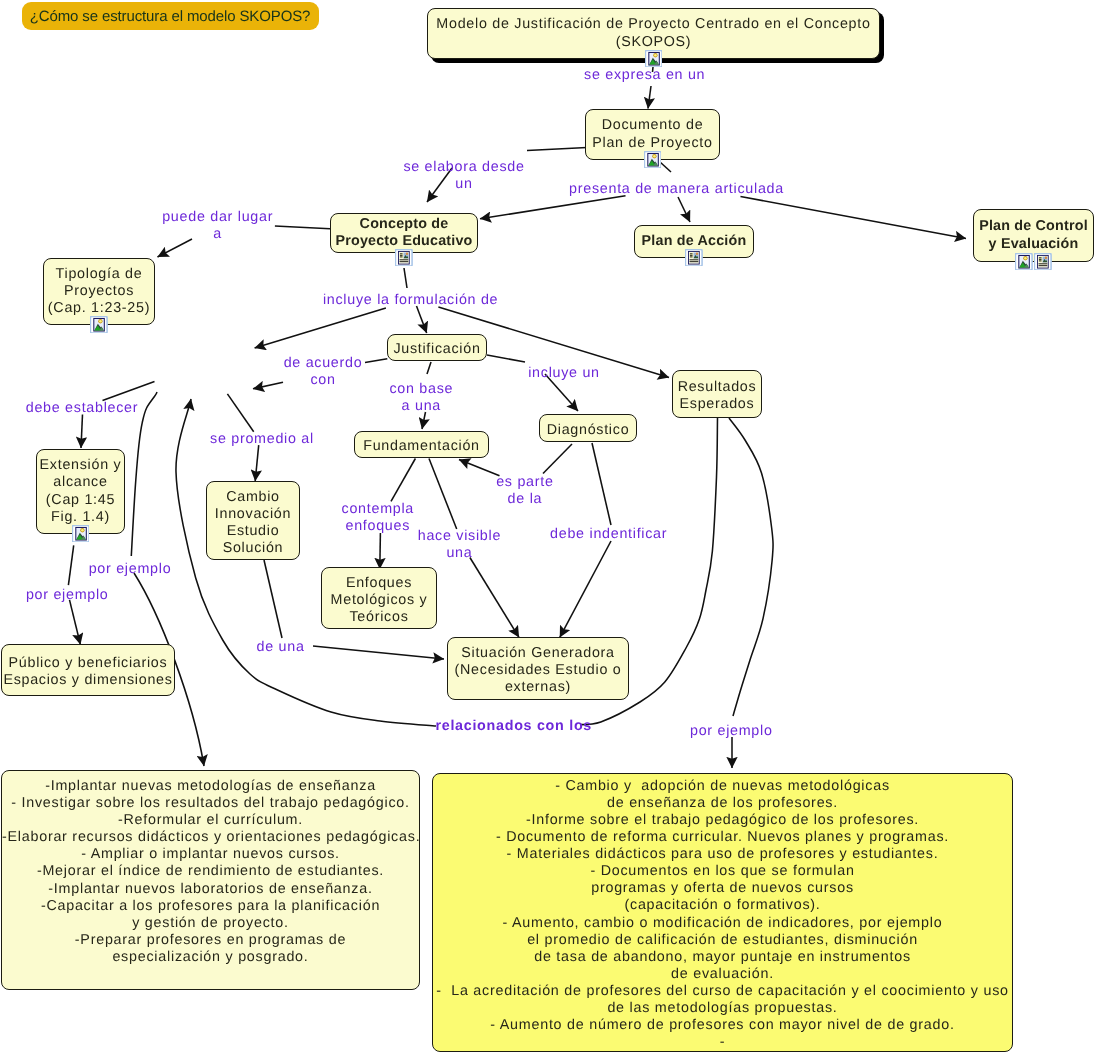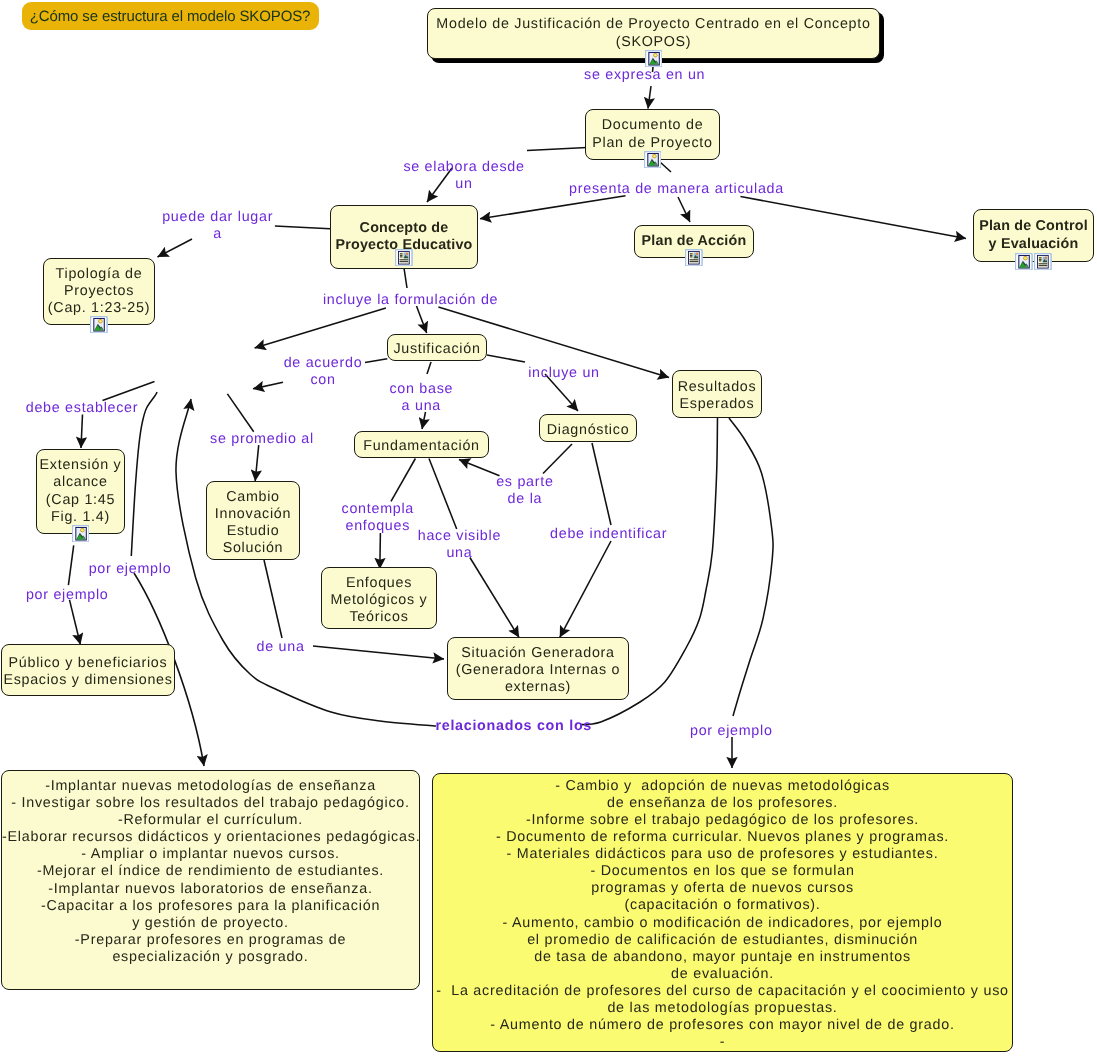--- a/index.html
+++ b/index.html
@@ -106,21 +106,21 @@
         <rect x="0.4" y="0.4" width="16.2" height="16.2" rx="1.2" fill="#ffffff" stroke="#a9c6e8" stroke-width="1.5"></rect>
         <rect x="3.2" y="1.9" width="11.2" height="13.2" fill="#19195e"></rect>
         <rect x="4.2" y="2.9" width="9.2" height="11.2" fill="#e8eefb"></rect>
         <circle cx="10.1" cy="5.1" r="2.1" fill="#c99c1d"></circle>
         <circle cx="10.1" cy="5.1" r="1.25" fill="#fbf07a"></circle>
         <path d="M4.2 14.1 L7.6 7.6 L10.4 11.0 L11.2 10.1 L13.4 14.1 z" fill="#2b4d3b"></path>
         <path d="M4.2 14.1 L7.6 9.2 L10.6 14.1 z" fill="#1fa525"></path>
         <path d="M9.0 14.1 L11.2 10.6 L13.4 14.1 z" fill="#4d8c5a"></path>
       </svg>
     </div>
-    <div class="node bold" style="left: 330px; top: 205px; width: 148px; height: 64px; font-size: 14.3px;">
+    <div class="node bold" style="left: 330px; top: 213px; width: 148px; height: 40px; font-size: 14.3px;">
       <span style="white-space: pre;">Concepto de
 Proyecto Educativo</span>
     </div>
     <div class="icons" style="left: 395.25px; top: 248.8px;">
       <svg viewBox="0 0 17 17" class="ico">
         <rect x="0.4" y="0.4" width="16.2" height="16.2" rx="1.2" fill="#ffffff" stroke="#a9c6e8" stroke-width="1.5"></rect>
         <rect x="2.9" y="1.9" width="11.4" height="13.2" fill="#19195e"></rect>
         <rect x="3.8" y="2.8" width="9.6" height="11.4" fill="#fbfbe6"></rect>
         <rect x="4.4" y="3.5" width="3.6" height="5.6" fill="#f2f2bd"></rect>
         <rect x="4.8" y="4.2" width="2.5" height="0.95" fill="#222218"></rect>
@@ -240,21 +240,21 @@
       <span style="white-space: pre;">Resultados
 Esperados</span>
     </div>
     <div class="node noicon" style="left: 321px; top: 567px; width: 116px; height: 62px; font-size: 14.3px;">
       <span style="white-space: pre;">Enfoques
 Metológicos y
 Teóricos</span>
     </div>
     <div class="node noicon" style="left: 447px; top: 637px; width: 182px; height: 63px; font-size: 14.3px;">
       <span style="white-space: pre;">Situación Generadora
-(Generadora Internas o
+(Necesidades Estudio o
 externas)</span>
     </div>
     <div class="node listbox" style="left: 1px; top: 770px; width: 419px; height: 220px; font-size: 14.3px;">
       <span style="white-space: pre;">-Implantar nuevas metodologías de enseñanza
 - Investigar sobre los resultados del trabajo pedagógico.
 -Reformular el currículum.
 -Elaborar recursos didácticos y orientaciones pedagógicas.
 - Ampliar o implantar nuevos cursos.
 -Mejorar el índice de rendimiento de estudiantes.
 -Implantar nuevos laboratorios de enseñanza.

